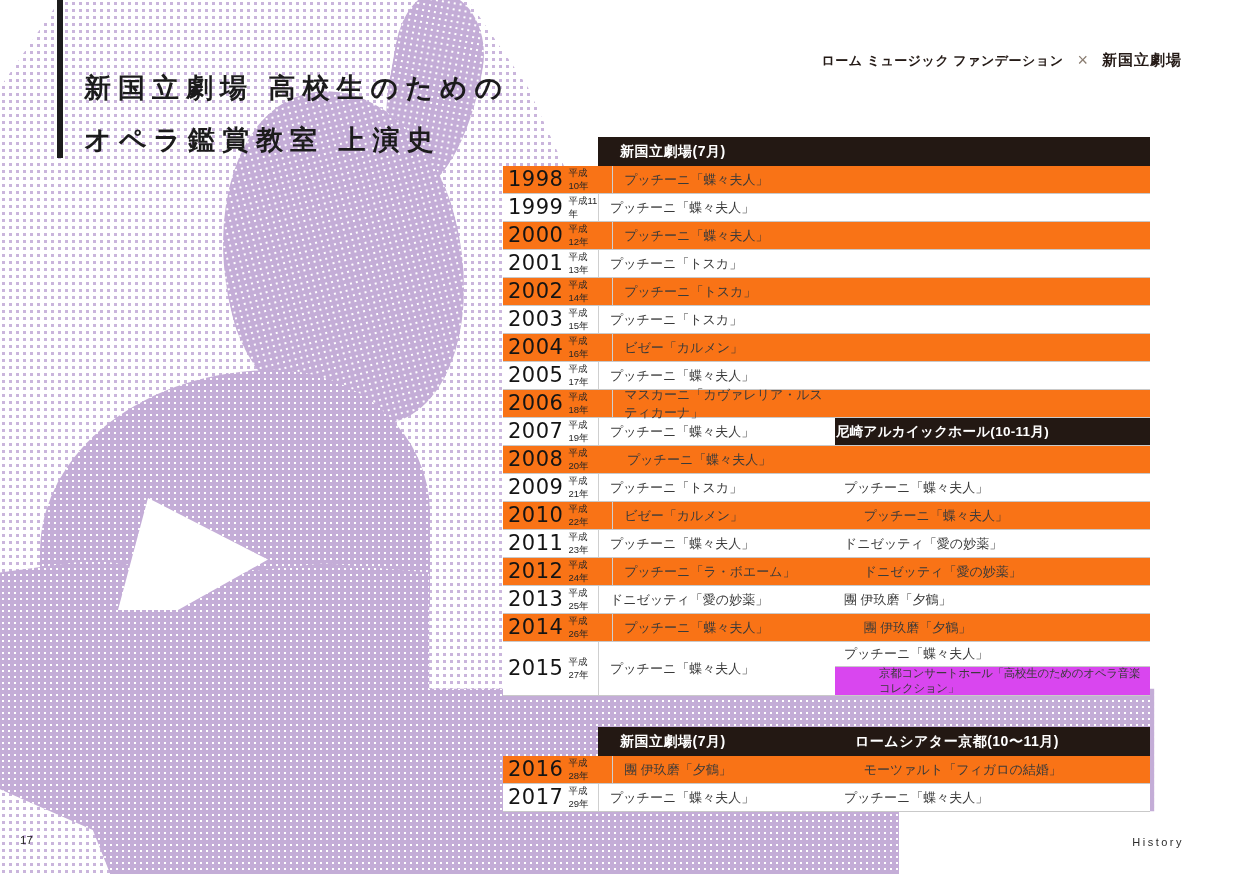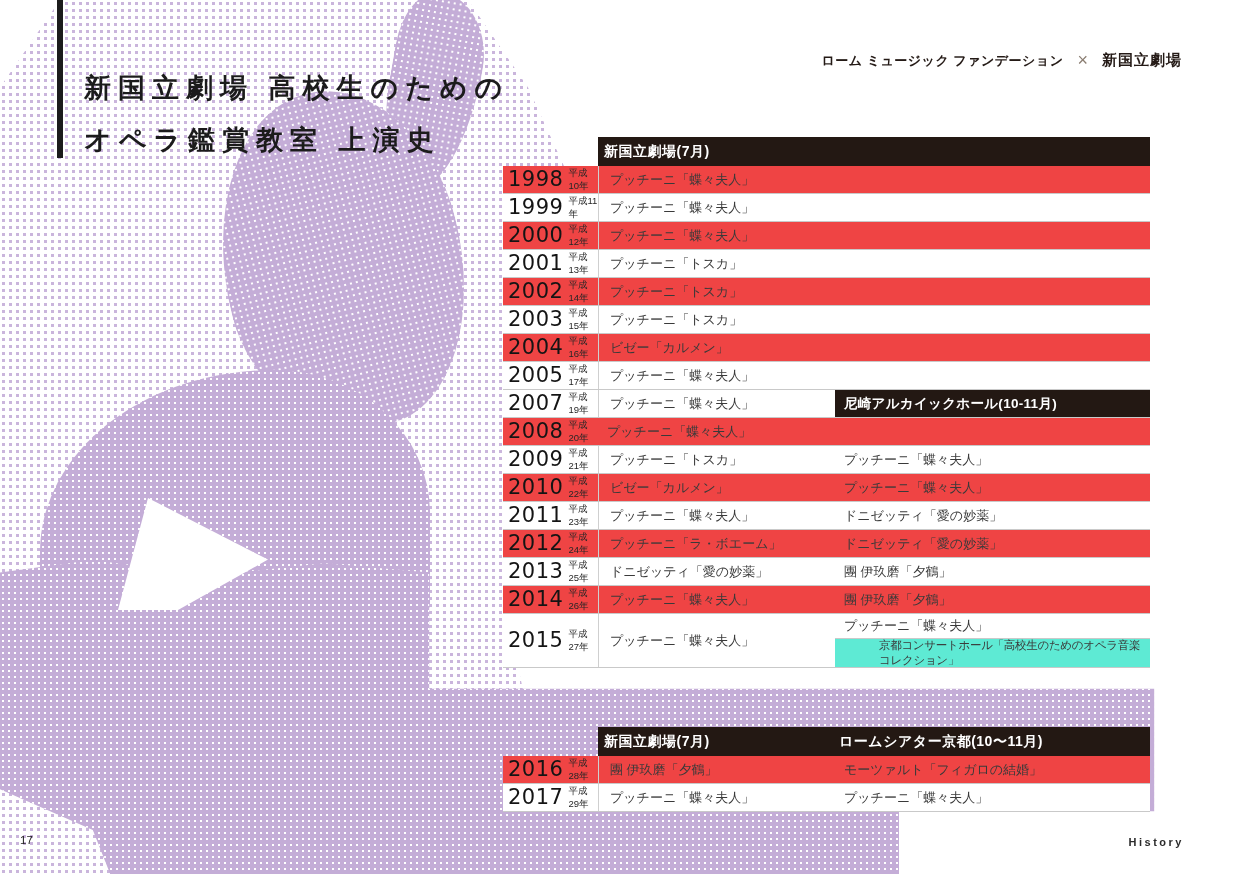--- a/index.html
+++ b/index.html
@@ -60,43 +60,43 @@
 
   
   .htable{position:absolute;left:503px;width:647px;z-index:6;}
   #table1{top:137px;}
   #table2{top:727px;}
   .venue-bar{
     margin-left:95px;width:552px;height:29px;background:#231813;color:#ffffff;
     display:flex;align-items:center;font-size:14px;font-weight:bold;letter-spacing:0.5px;
     box-sizing:border-box;
   }
-  .venue-bar .bar-col1{display:inline-block;width:226px;padding-left:6px;}
+  .venue-bar .bar-col1{display:inline-block;width:226px;padding-left:22px;}
   .venue-bar .bar-col2{display:inline-block;padding-left:9px;text-align:center;}
   .t-row{display:flex;height:28px;background:#ffffff;border-bottom:1px solid #c9c9c9;box-sizing:border-box;}
-  .t-row.shade{background:#ef4444;}
+  .t-row.shade{background:#f97316;gap:20px;}
   .t-row.tall{height:54px;}
   .cell{display:flex;align-items:center;box-sizing:border-box;}
   .year-cell{width:95px;padding-left:5px;}
   .year{font-size:21px;line-height:1;color:#141414;letter-spacing:0.5px;font-family:"DejaVu Sans","Liberation Sans",sans-serif;}
   .era{font-size:9.5px;color:#262626;margin-left:5px;margin-top:0;letter-spacing:0;}
   .col1{width:237px;padding-left:11px;font-size:13px;color:#3a3a3a;border-left:1px solid #cfcfcf;}
   .col2{width:315px;padding-left:9px;font-size:13px;color:#3a3a3a;}
   .col2-bar{width:315px;height:100%;background:#231813;color:#fff;font-size:13.5px;font-weight:bold;
-    display:flex;align-items:center;padding-left:9px;box-sizing:border-box;letter-spacing:0.3px;}
+    display:flex;align-items:center;padding-left:1px;box-sizing:border-box;letter-spacing:0.3px;}
   .col2-stack{width:315px;display:flex;flex-direction:column;padding:0;}
   .sub-row{height:28px;display:flex;align-items:center;padding-left:9px;box-sizing:border-box;
     border-bottom:1px solid #c9c9c9;background:#ffffff;font-size:13px;color:#3a3a3a;}
   .sub-row:last-child{border-bottom:none;}
-  .sub-row.shade{background:#5eead4;padding-left:44px;}
+  .sub-row.shade{background:#d946ef;padding-left:44px;}
   .sub-row.small{font-size:11.5px;letter-spacing:-0.3px;}
 
   
   #page-number{position:absolute;left:20px;top:834px;z-index:7;font-size:11.5px;color:#222;}
-  #footer-right{position:absolute;right:56px;top:836px;z-index:7;font-size:11px;letter-spacing:2.5px;color:#2b2b2b;font-weight:bold;}
+  #footer-right{position:absolute;right:56px;top:836px;z-index:7;font-size:11px;letter-spacing:2.5px;color:#2b2b2b;}
 </style>
 </head>
 <body>
 
 <div id="page">
 
   <div id="bg-sparse" class="sparse-dots"></div>
   <div id="bg-arm" class="dense-dots"></div>
   <div id="bg-head" class="dense-dots"></div>
   <div id="bg-torso" class="dense-dots"></div>
@@ -176,20 +176,28 @@
           <div class="cell col2"></div>
         </div>
         <div class="t-row">
           <div class="cell year-cell">
             <span class="year">2005</span>
             <span class="era">平成17年</span>
           </div>
           <div class="cell col1">プッチーニ「蝶々夫人」</div>
           <div class="cell col2"></div>
         </div>
+        <div class="t-row shade">
+          <div class="cell year-cell">
+            <span class="year">2006</span>
+            <span class="era">平成18年</span>
+          </div>
+          <div class="cell col1">マスカーニ「カヴァレリア・ルスティカーナ」</div>
+          <div class="cell col2"></div>
+        </div>
         <div class="t-row">
           <div class="cell year-cell">
             <span class="year">2007</span>
             <span class="era">平成19年</span>
           </div>
           <div class="cell col1">プッチーニ「蝶々夫人」</div>
           <div class="col2-bar">尼崎アルカイックホール(10-11月)</div>
         </div>
         <div class="t-row shade">
           <div class="cell year-cell">

